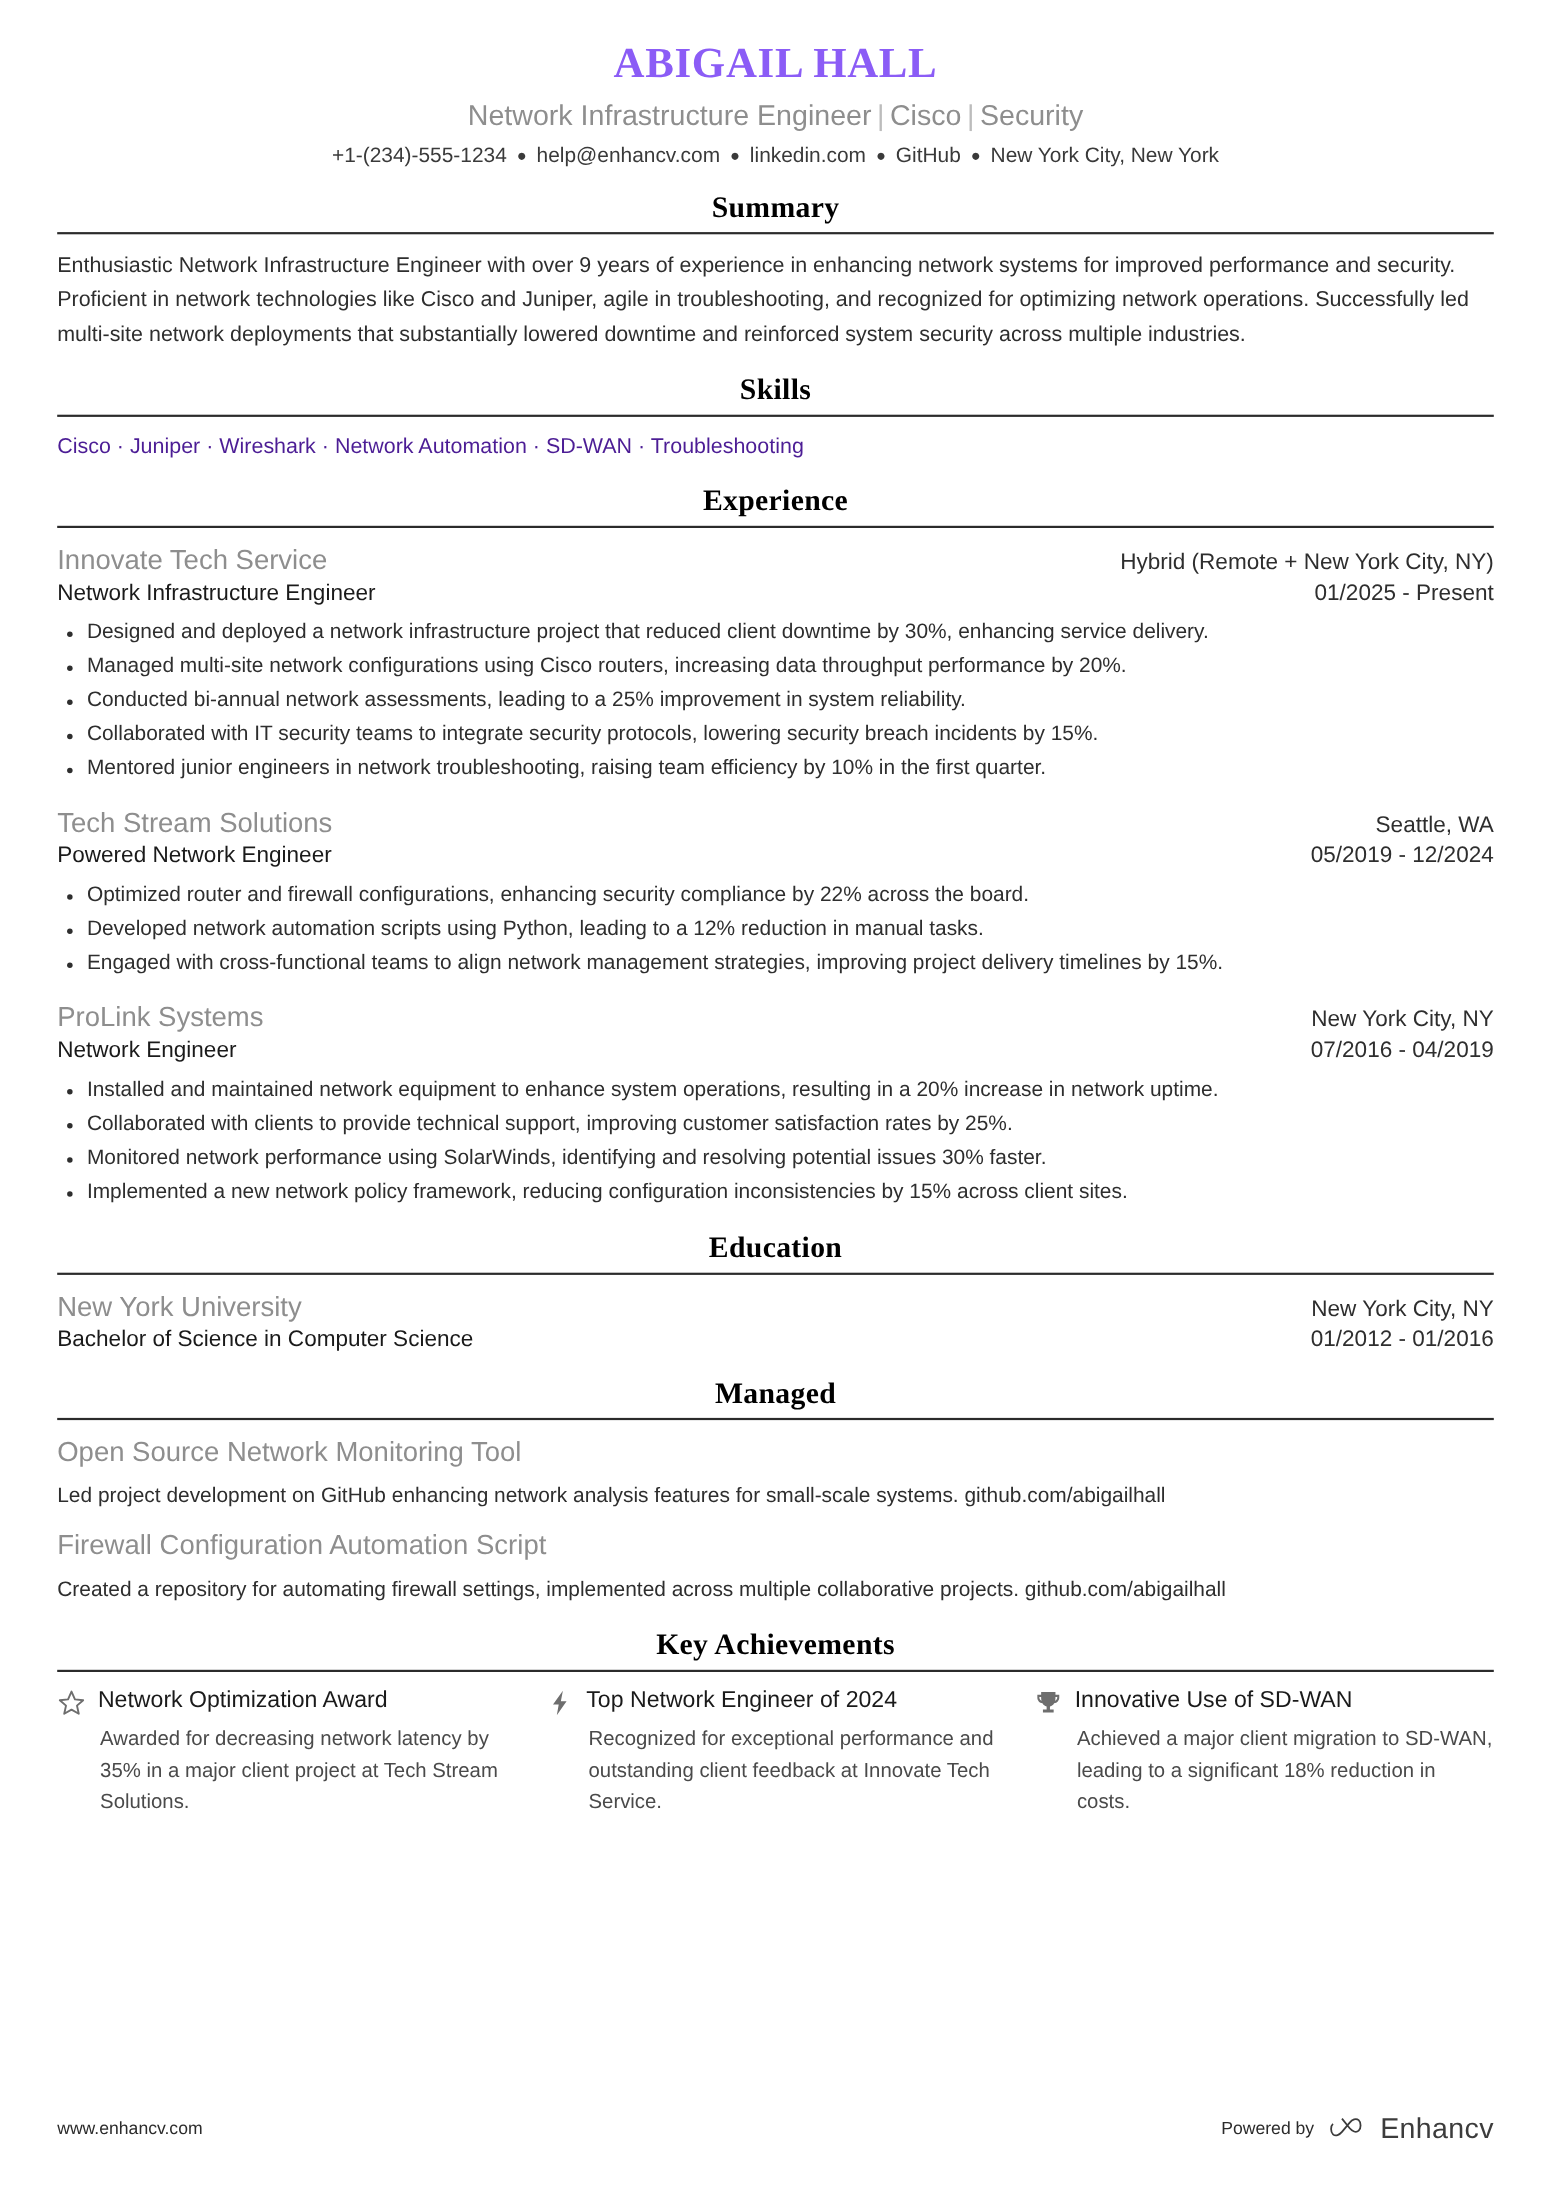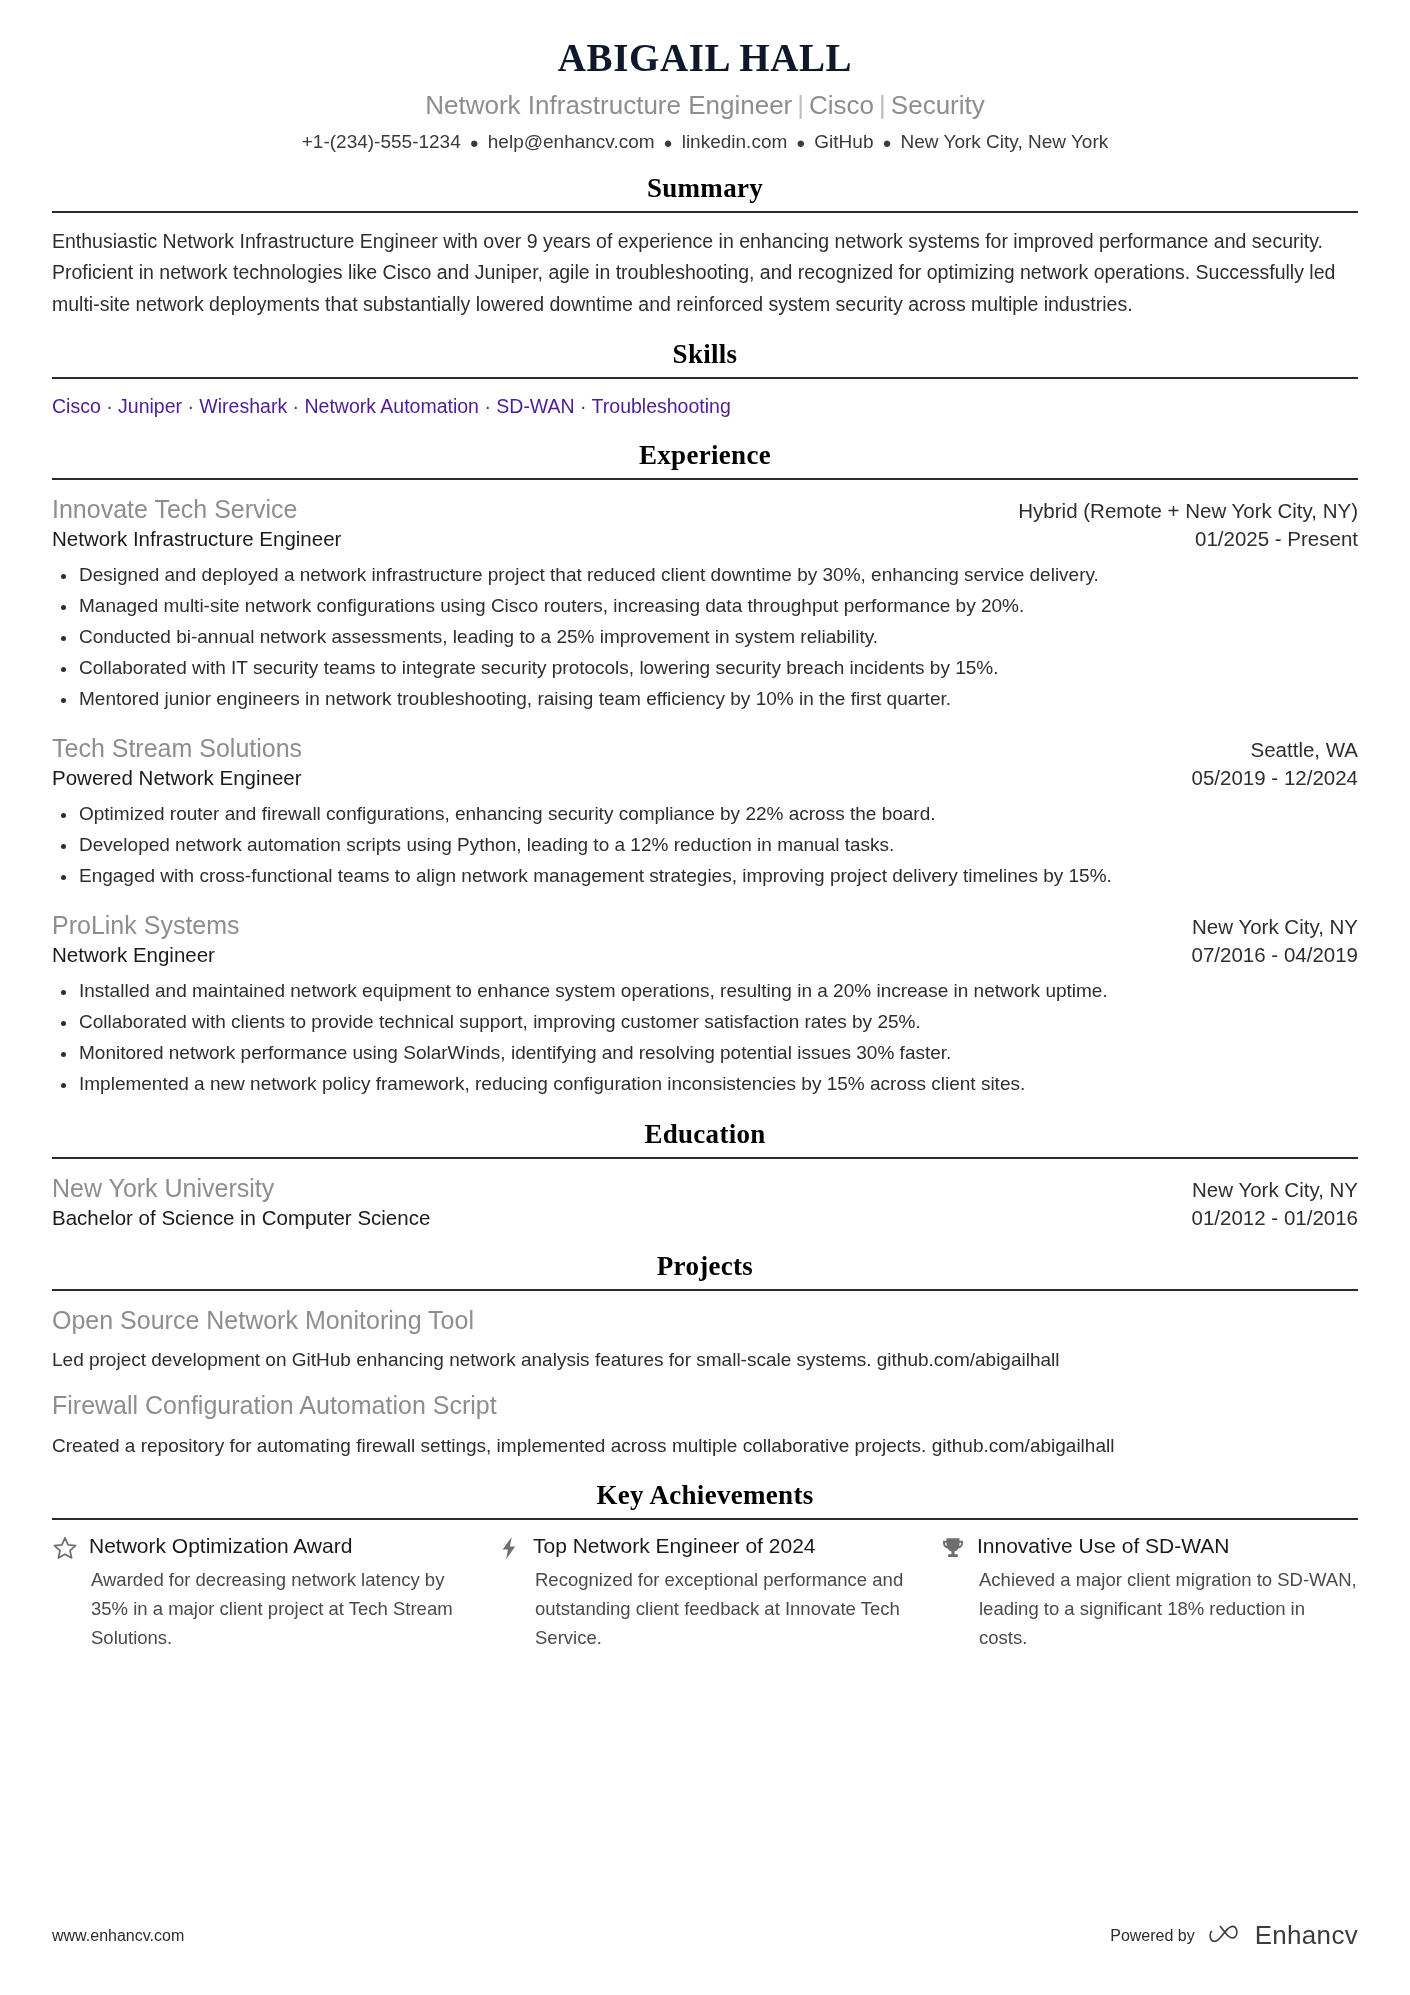--- a/index.html
+++ b/index.html
@@ -18,21 +18,21 @@
     overflow: hidden;
   }
 
   
   .header { padding-top: 36px; text-align: center; }
   .name {
     font-family: "Liberation Serif", serif;
     font-weight: bold;
     font-size: 39px;
     letter-spacing: 0.6px;
-    color: #0f172a;
+    color: #8b5cf6;
     line-height: 1.15;
     margin: 0;
   }
   .headline {
     font-size: 26px;
     color: #8e8e8e;
     margin-top: 9px;
     line-height: 1.2;
     font-weight: 400;
   }
@@ -316,21 +316,21 @@
         <div class="loc">New York City, NY</div>
       </div>
       <div class="entry-row">
         <div class="role">Bachelor of Science in Computer Science</div>
         <div class="dates">01/2012 - 01/2016</div>
       </div>
     </div>
   </div>
 
   <div class="section">
-    <div class="section-title">Projects</div>
+    <div class="section-title">Managed</div>
     <div class="rule"></div>
 
     <div class="project">
       <div class="project-title">Open Source Network Monitoring Tool</div>
       <div class="project-desc">Led project development on GitHub enhancing network analysis features for small-scale systems. github.com/abigailhall</div>
     </div>
 
     <div class="project">
       <div class="project-title">Firewall Configuration Automation Script</div>
       <div class="project-desc">Created a repository for automating firewall settings, implemented across multiple collaborative projects. github.com/abigailhall</div>

